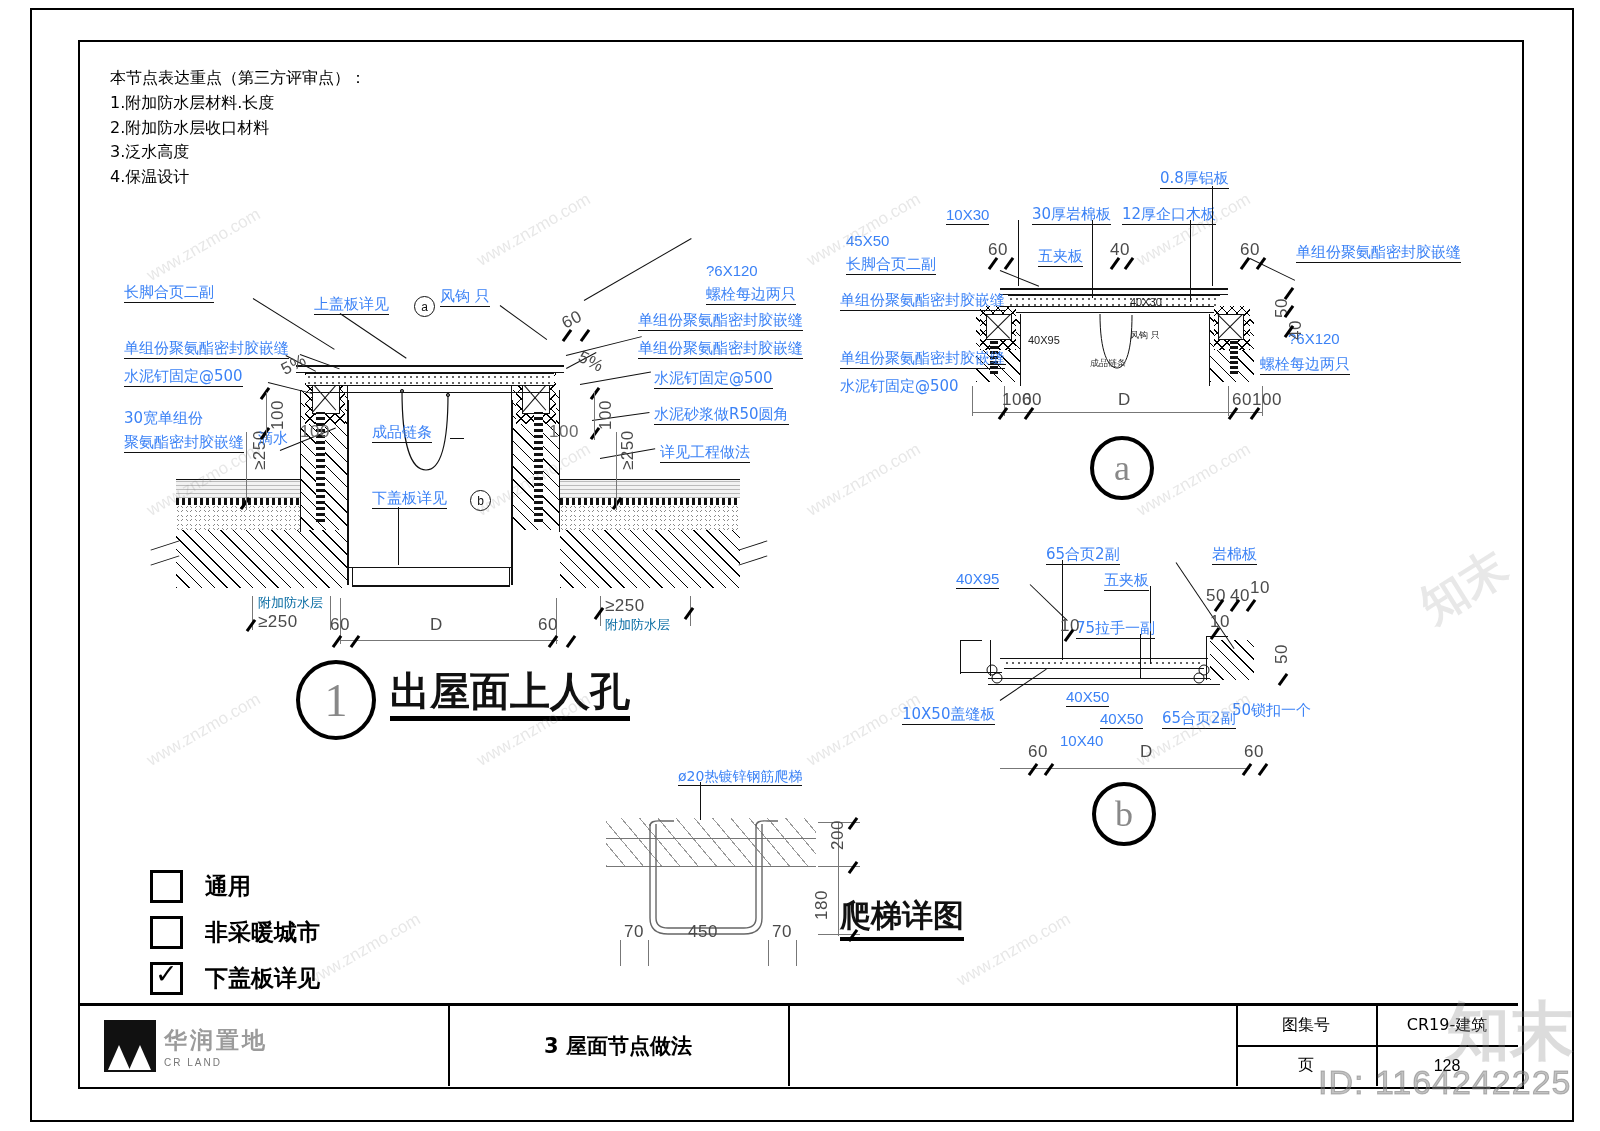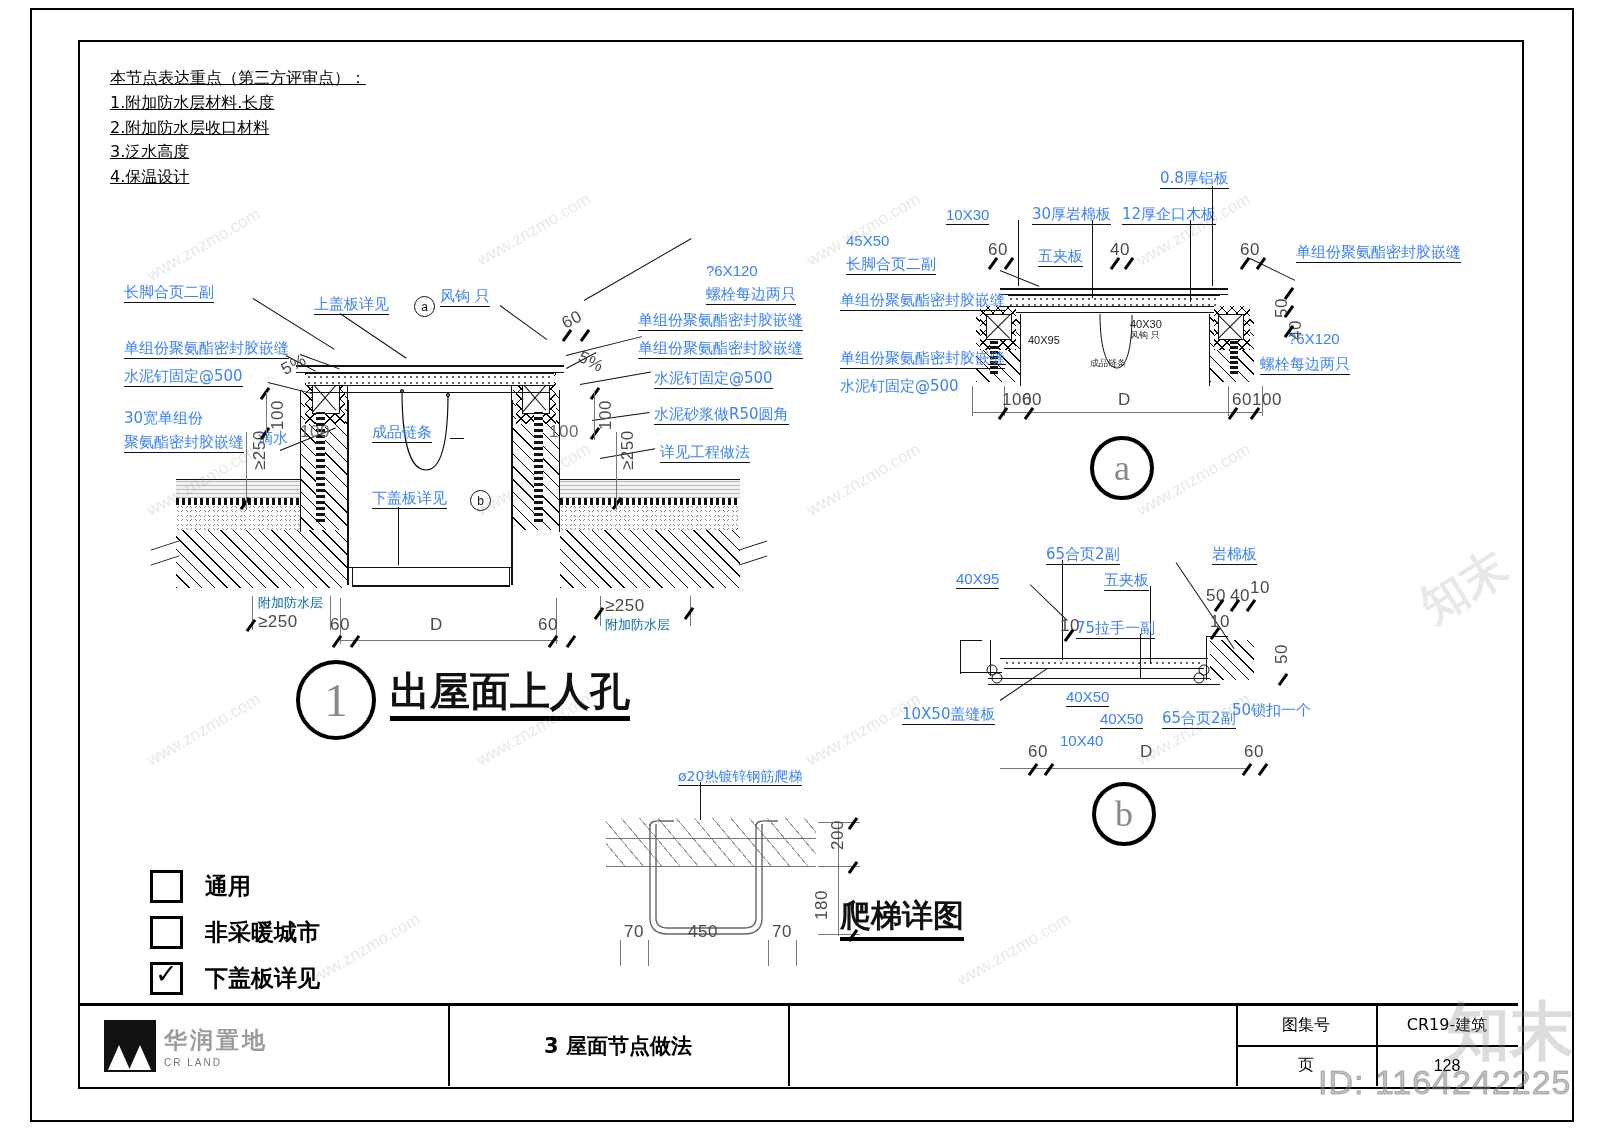--- a/index.html
+++ b/index.html
@@ -19,21 +19,21 @@
   .cn{font-family:"DejaVu Sans","Liberation Sans",sans-serif;}
   .u{border-bottom:1.3px solid #111;padding-bottom:1px;}
   .dim{color:#4a4a4a;font-size:17px;letter-spacing:.5px;}
   .dimsm{color:#0369a1;font-size:13px;}
   .lbl{font-size:15px;color:#3b82f6;}
   .lblsm{font-size:12px;color:#222;}
   .vert{transform-origin:left top;}
 
   
   #note{position:absolute;left:110px;top:66px;font-size:16px;line-height:1.55;}
-  #note div{white-space:nowrap;text-decoration:underline;}
+  #note div{white-space:nowrap;}
 
   
   .ld{position:absolute;background:#111;height:1px;transform-origin:left center;}
 
   
   .concrete{position:absolute;
      background:
        repeating-linear-gradient(45deg,#000 0 1px,transparent 1px 9px),
        #fff;}
   .screed{position:absolute;background:
@@ -343,21 +343,21 @@
     <div class="t lbl cn u" style="left:1122px;top:206px;">12厚企口木板</div>
     <div class="ld" style="left:1190px;top:220px;width:8px;height:82px;background:transparent;border-left:1px solid #111;"></div>
 
     <div class="t lbl cn u" style="left:1160px;top:170px;">0.8厚铝板</div>
     <div class="ld" style="left:1212px;top:186px;width:8px;height:100px;background:transparent;border-left:1px solid #111;"></div>
 
     <div class="t lbl cn u" style="left:1296px;top:244px;">单组份聚氨酯密封胶嵌缝</div>
     <div class="ld" style="left:1250px;top:258px;width:50px;transform:rotate(26deg);"></div>
 
     <div class="t lblsm" style="left:1028px;top:334px;font-size:11px;">40X95</div>
-    <div class="t lblsm" style="left:1130px;top:318px;font-size:11px;">40X30</div>
+    <div class="t lblsm" style="left:1130px;top:296px;font-size:11px;">40X30</div>
     <div class="t lblsm cn" style="left:1130px;top:330px;font-size:9px;">风钩 只</div>
 
     <div class="t lbl" style="left:1288px;top:330px;">?6X120</div>
     <div class="t lbl cn u" style="left:1260px;top:356px;">螺栓每边两只</div>
 
     <div class="t dim" style="left:988px;top:240px;">60</div>
     <div class="tick" style="left:986px;top:262px;"></div>
     <div class="tick" style="left:1002px;top:262px;"></div>
 
     <div class="t dim" style="left:1110px;top:240px;">40</div>

